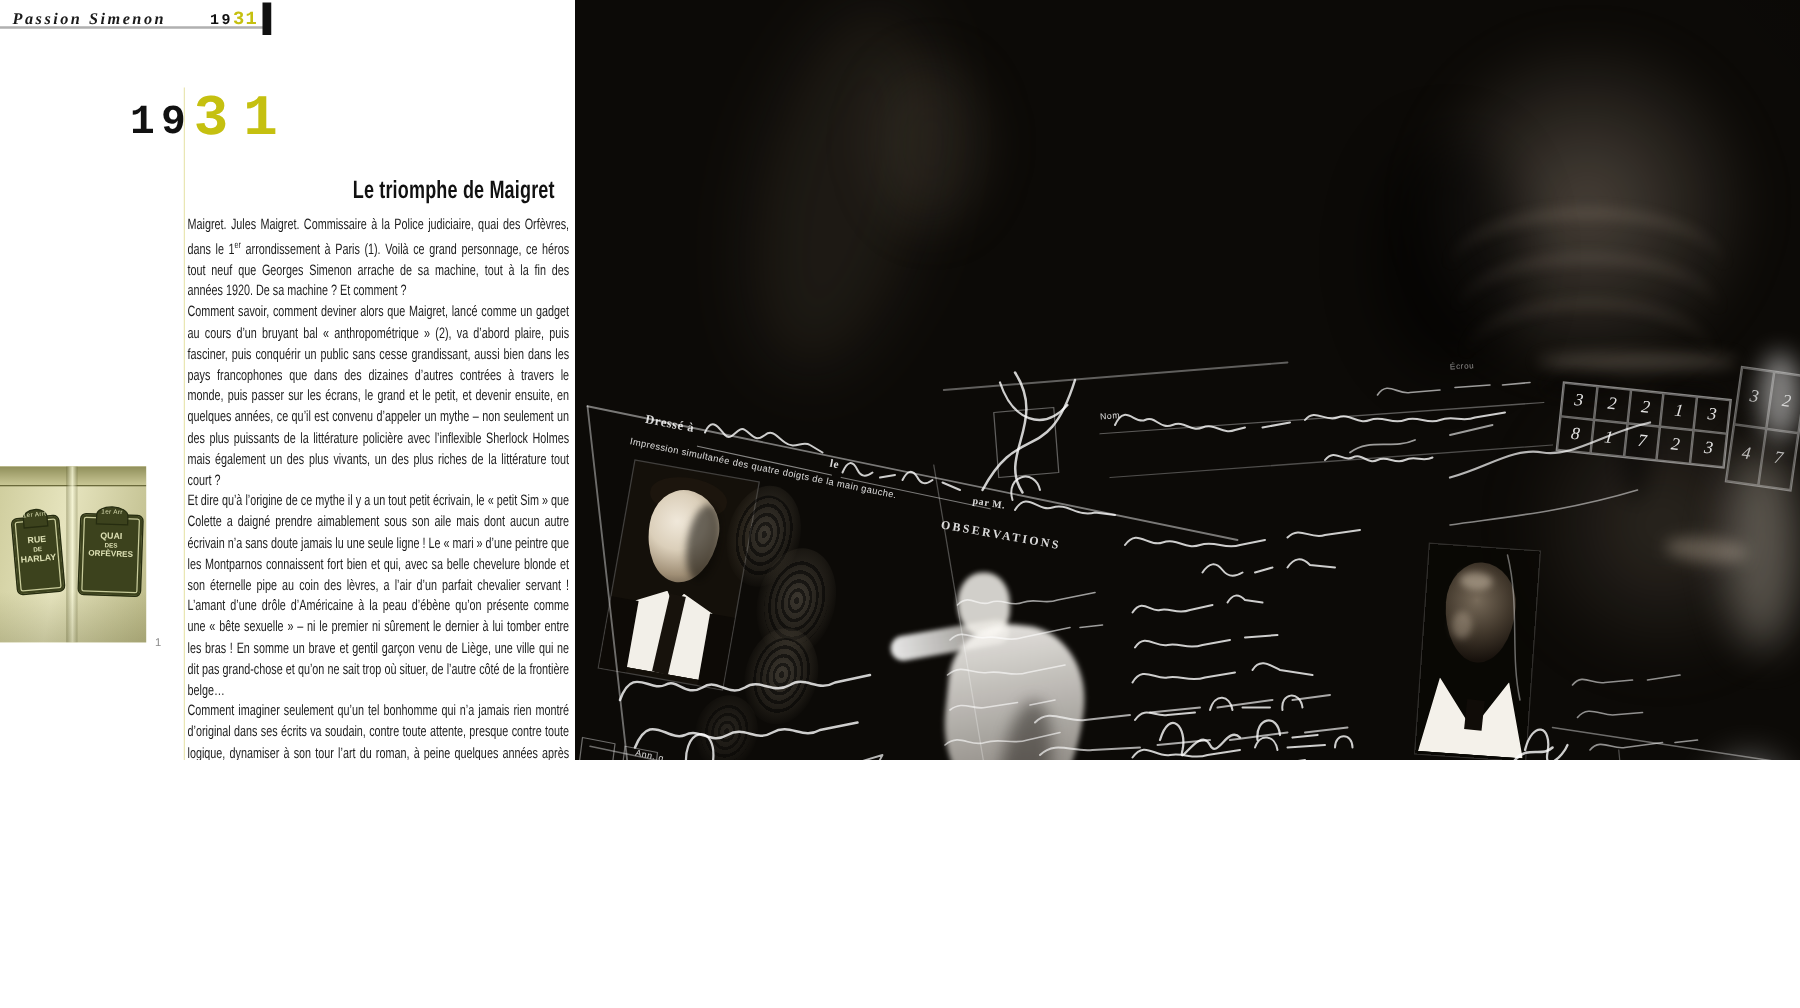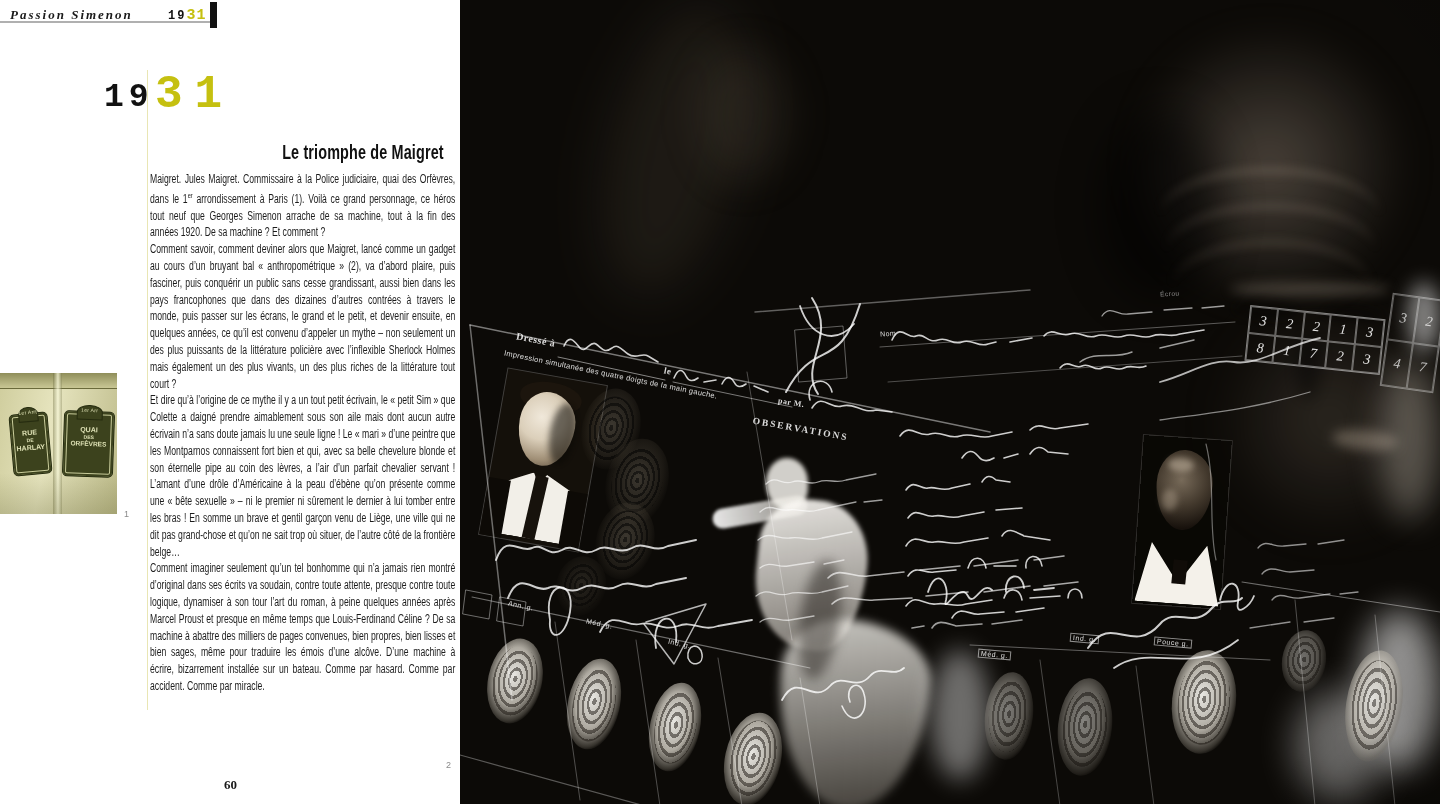--- a/index.html
+++ b/index.html
@@ -1,16 +1,16 @@
 <!DOCTYPE html>
 <html><head>
 <meta charset="utf-8">
 <style>
   html,body{margin:0;padding:0;background:#ffffff;}
-  #canvas{position:relative;width:1440px;height:804px;background:#ffffff;overflow:hidden;
+  #canvas{position:relative;width:1440px;height:608px;background:#ffffff;overflow:hidden;
           font-family:"Liberation Sans",sans-serif;}
   
   .runhead-title{position:absolute;left:10px;top:7px;font-family:"Liberation Serif",serif;
       font-style:italic;font-weight:bold;font-size:13px;letter-spacing:2px;color:#1a1a1a;}
   .runhead-rule{position:absolute;left:0;top:21px;width:212px;height:2px;background:#b0b0b0;}
   .runhead-year{position:absolute;left:168px;top:6px;font-family:"Liberation Mono",monospace;font-weight:bold;}
   .runhead-year .y19{font-size:12px;color:#111;letter-spacing:2px;}
   .runhead-year .y31{font-size:15px;color:#c5c010;letter-spacing:1px;}
   .runhead-bar{position:absolute;left:210px;top:2px;width:7px;height:26px;background:#111;}
 

